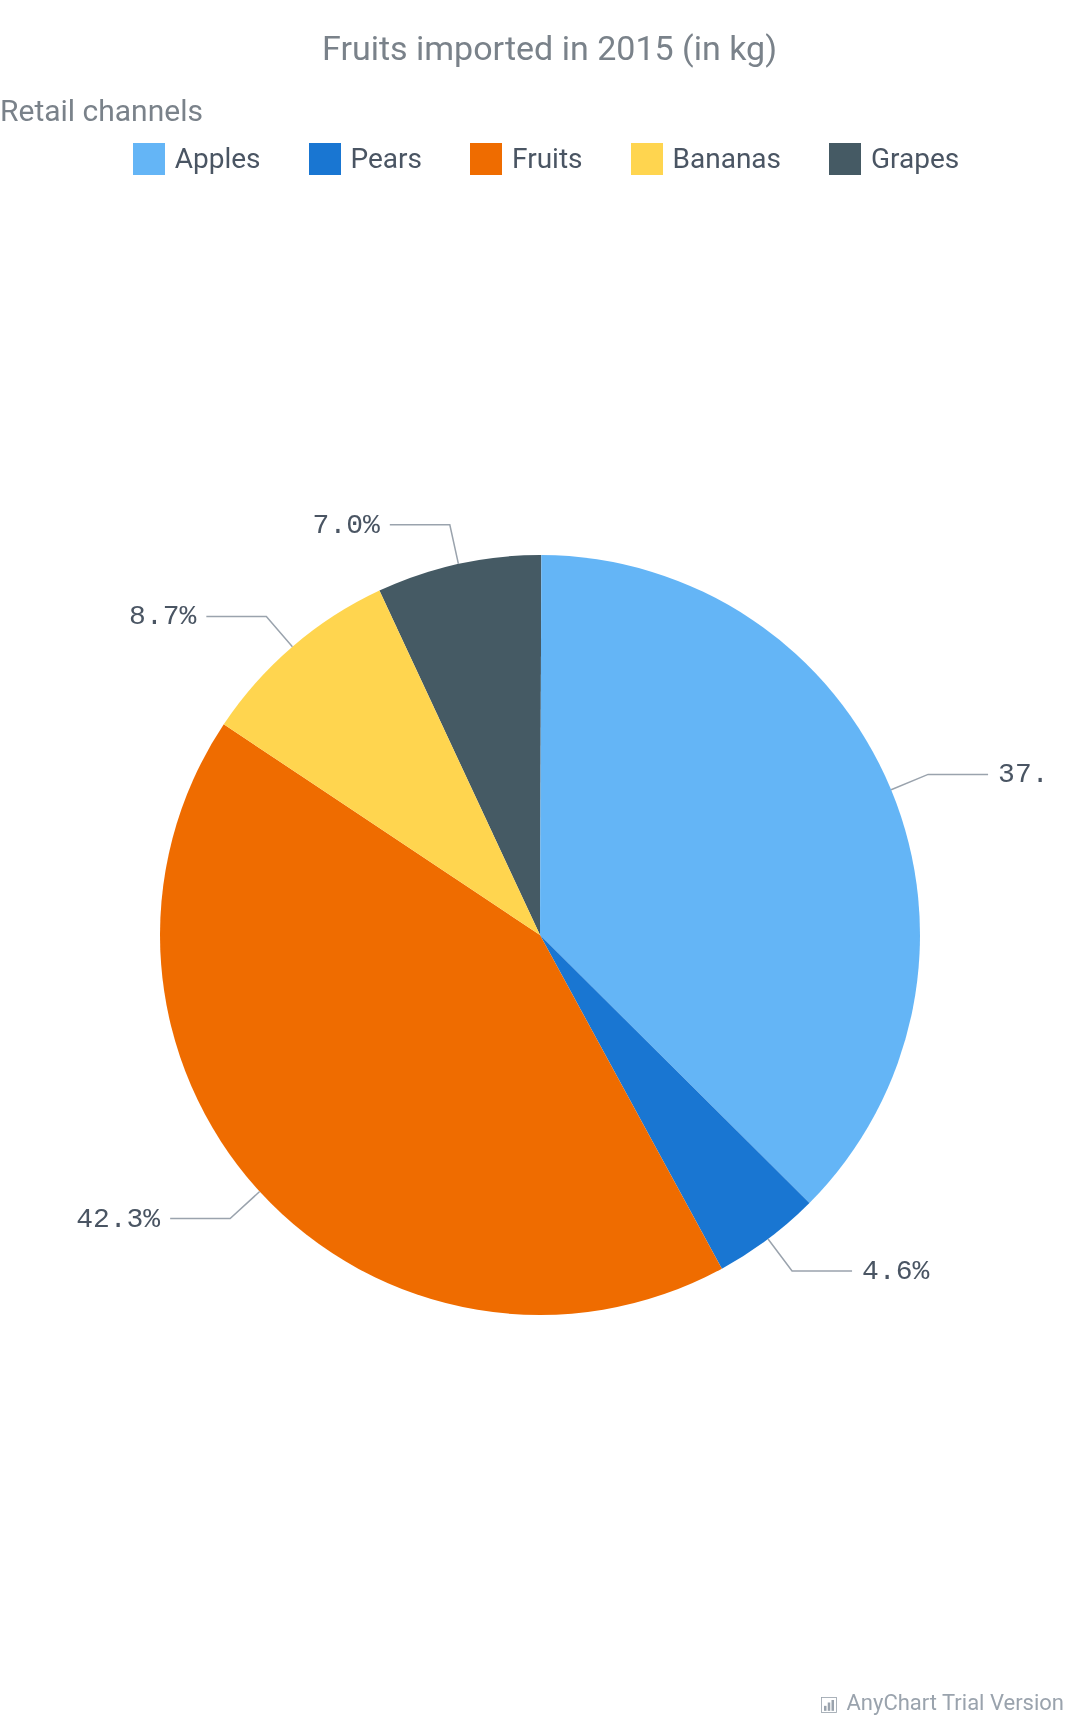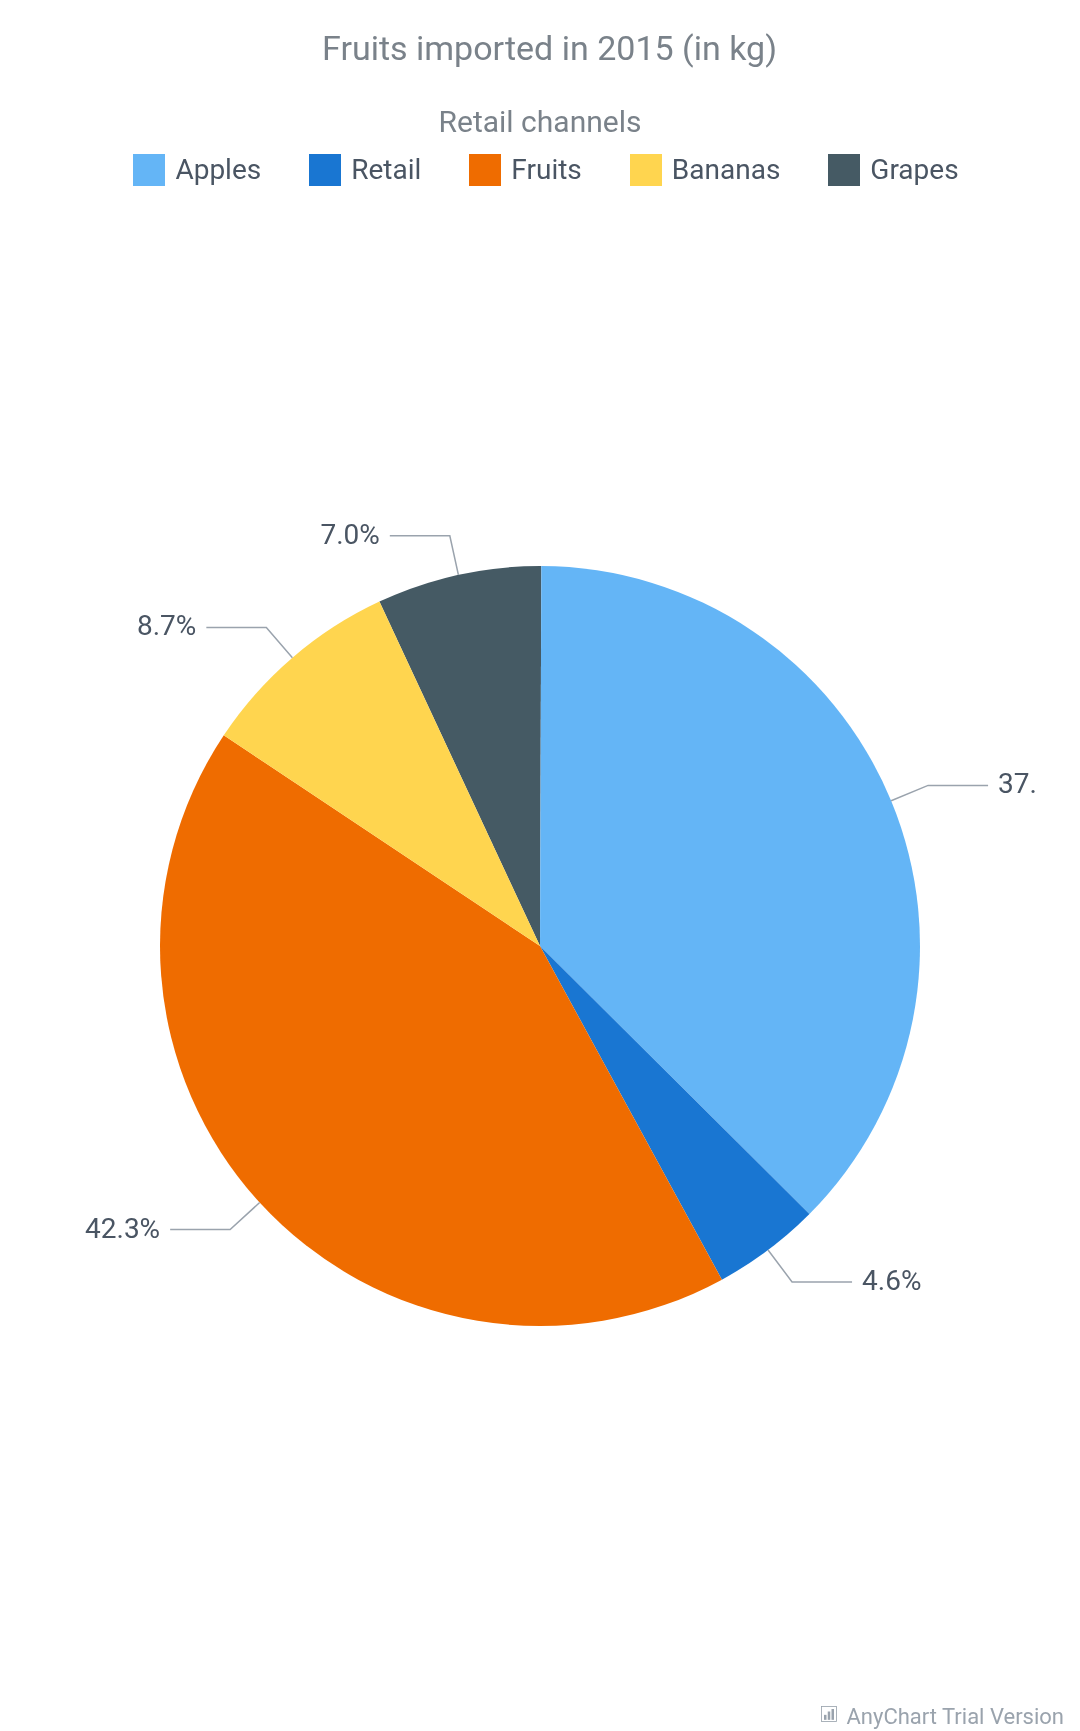--- a/index.html
+++ b/index.html
@@ -13,25 +13,25 @@
   }
   .chart-title {
     text-align: center;
     font-size: 34px;
     color: #7a828a;
     font-weight: 400;
     margin-top: 28px;
     padding-left: 19px;
   }
   .legend-title {
-    text-align: center;
+    text-align: left;
     font-size: 30px;
     color: #7a828a;
     font-weight: 400;
-    margin-top: 36px;
+    margin-top: 25px;
   }
   .legend-row {
     display: flex;
     justify-content: center;
     gap: 36px;
     margin-top: 14px;
   }
   .legend-item {
     display: flex;
     align-items: center;
@@ -44,52 +44,53 @@
   .swatch {
     width: 32px;
     height: 32px;
     flex: 0 0 32px;
   }
   .pie-holder {
     position: relative;
     width: 858px;
     height: 1300px;
     margin-top: 40px;
+    font-family: Liberation Mono, monospace;
   }
   svg.pie {
     position: absolute;
     left: 0;
     top: 0;
   }
   .footer {
     position: absolute;
     right: 16px;
-    bottom: 2px;
+    bottom: 16px;
     font-size: 22px;
     color: #9aa3ad;
     display: flex;
-    align-items: flex-start;
+    align-items: flex-end;
     gap: 8px;
   }
   .footer svg { width: 20px; height: 20px; }
 </style>
 </head>
 <body>
 
 <div class="chart-title">Fruits imported in 2015 (in kg)</div>
 <div class="legend-title">Retail channels</div>
 
 <div class="legend-row" id="legend">
     <div class="legend-item">
       <span class="swatch" style="background: rgb(100, 181, 246);"></span>
       <span>Apples</span>
     </div>
     <div class="legend-item">
       <span class="swatch" style="background: rgb(25, 118, 210);"></span>
-      <span>Retail</span>
+      <span>Pears</span>
     </div>
     <div class="legend-item">
       <span class="swatch" style="background: rgb(239, 108, 0);"></span>
       <span>Fruits</span>
     </div>
     <div class="legend-item">
       <span class="swatch" style="background: rgb(255, 213, 79);"></span>
       <span>Bananas</span>
     </div>
     <div class="legend-item">

